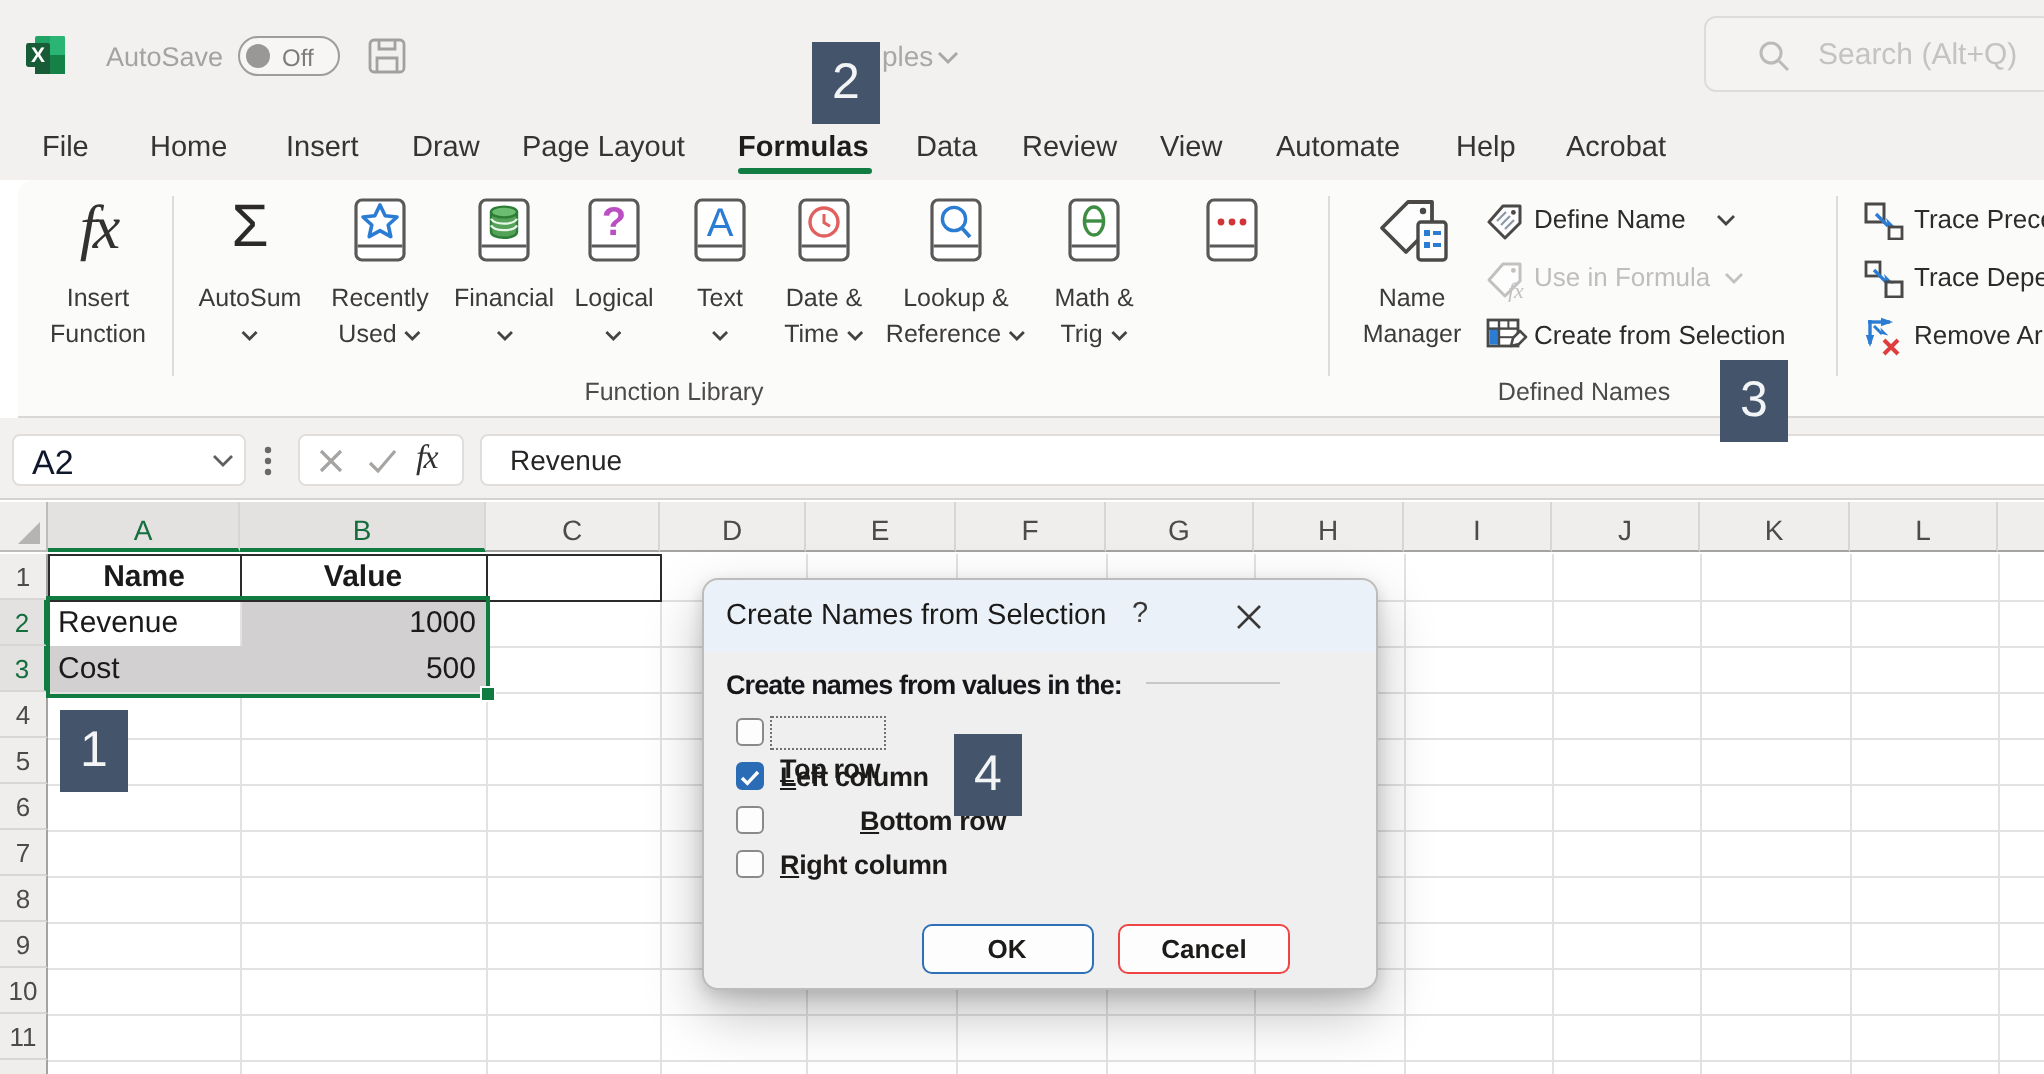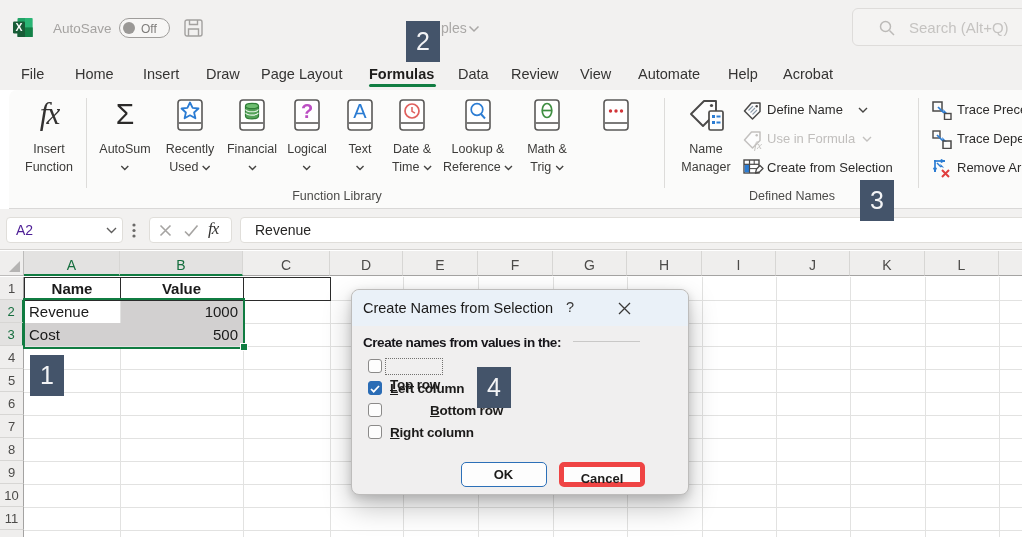--- a/index.html
+++ b/index.html
@@ -238,21 +238,21 @@
     <path d="M3 2 v12" stroke="#2b7cd3" stroke-width="1.7"></path>
     <path d="M3 14 l-1.4 -4 h2.8 z" fill="#2b7cd3" stroke="#2b7cd3"></path>
     <path d="M5 5 l4 4" stroke="#2b7cd3" stroke-width="1.5"></path>
     <path d="M9 9 l-0.8 -3.2 l4 4 l-3.2 -0.8 z" fill="#2b7cd3"></path>
     <path d="M10 12 l7 7 M17 12 l-7 7" stroke="#e03e3e" stroke-width="2"></path>
   </svg>
   <div class="rowbtn" style="left:948px; top:70px;">Remove Arrows</div>
 </div>
 <div id="fbar" class="abs">
   <div class="whitebox" style="left:6px; width:117px;">
-    <span class="abs" style="left:9px; top:4px; font-size:14px; color:#4c1d95;">A2</span>
+    <span class="abs" style="left:9px; top:4px; font-size:17px; color:#0f172a;">A2</span>
     <svg class="abs" style="left:99px; top:9px;" width="11" height="7" viewBox="0 0 11 7" fill="none" stroke="#5f5e5d" stroke-width="1.4">
         <path d="M1 1 L5.5 5.5 L10 1"></path>
       </svg>
   </div>
   <svg class="abs" style="left:132px; top:14px;" width="4" height="15" viewBox="0 0 4 15">
       <circle cx="2" cy="2" r="1.6" fill="#6a6968"></circle>
       <circle cx="2" cy="7.5" r="1.6" fill="#6a6968"></circle>
       <circle cx="2" cy="13" r="1.6" fill="#6a6968"></circle>
     </svg>
   <div class="whitebox" style="left:149px; width:83px;">
@@ -364,18 +364,18 @@
       </svg>
   </div>
   <div class="chklabel" style="top:91px;"><u>L</u>eft column</div>
 
   <div class="chk" style="top:113px;"></div>
   <div class="chklabel" style="top:113px;margin-left:40px;"><u>B</u>ottom row</div>
 
   <div class="chk" style="top:135px;"></div>
   <div class="chklabel" style="top:135px;"><u>R</u>ight column</div>
   <div class="dbtn" style="left:108.5px; border:1.5px solid #2c70b8;">OK</div>
-  <div class="dbtn" style="left:207px; border:5px solid #ef4444;">Cancel</div>
+  <div class="dbtn" style="left:207px; border:1px solid #ef4444;">Cancel</div>
 </div>
 <div class="num" style="left:30px; top:355px;">1</div>
 <div class="num" style="left:406px; top:21px;">2</div>
 <div class="num" style="left:860px; top:180px;">3</div>
 <div class="num" style="left:477px; top:367px;">4</div>
 
 </body></html>

